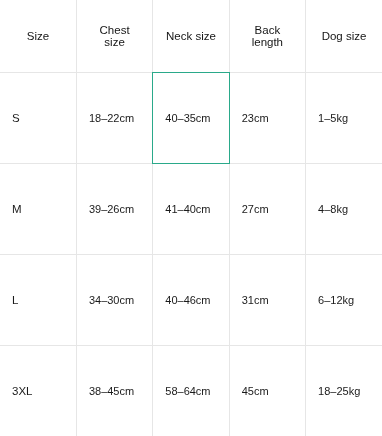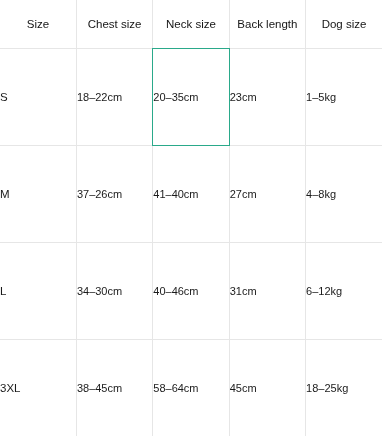--- a/index.html
+++ b/index.html
@@ -18,21 +18,21 @@
     height: 436px;
     border-collapse: collapse;
     table-layout: fixed;
   }
   #size-table td, #size-table th {
     border: 1px solid #e6e6e6;
     vertical-align: middle;
     font-weight: normal;
     color: #1a1a1a;
     font-size: 11px;
-    padding: 0;
+    padding: 12px;
   }
   #size-table thead th {
     height: 48px;
     font-size: 11.5px;
     color: #151515;
   }
   #size-table tbody td {
     height: 64px;
   }
   #size-table tbody td.size-col {
@@ -77,27 +77,27 @@
       <th>Chest size</th>
       <th>Neck size</th>
       <th>Back length</th>
       <th>Dog size</th>
     </tr>
   </thead>
   <tbody>
     <tr>
       <td class="size-col">S</td>
       <td>18–22cm</td>
-      <td class="highlight-cell">20–35cm</td>
+      <td class="highlight-cell">40–35cm</td>
       <td>23cm</td>
       <td>1–5kg</td>
     </tr>
     <tr>
       <td class="size-col">M</td>
-      <td>37–26cm</td>
+      <td>39–26cm</td>
       <td>41–40cm</td>
       <td>27cm</td>
       <td>4–8kg</td>
     </tr>
     <tr>
       <td class="size-col">L</td>
       <td>34–30cm</td>
       <td>40–46cm</td>
       <td>31cm</td>
       <td>6–12kg</td>

